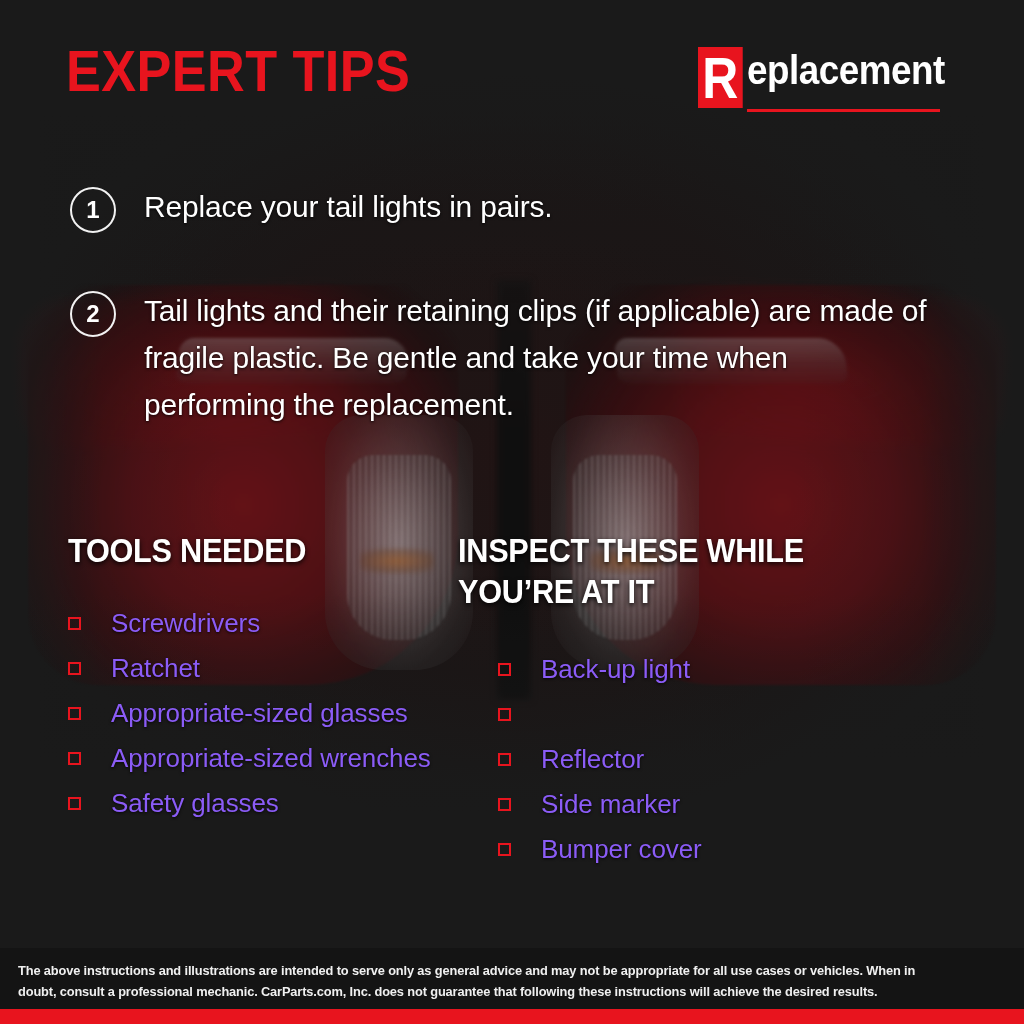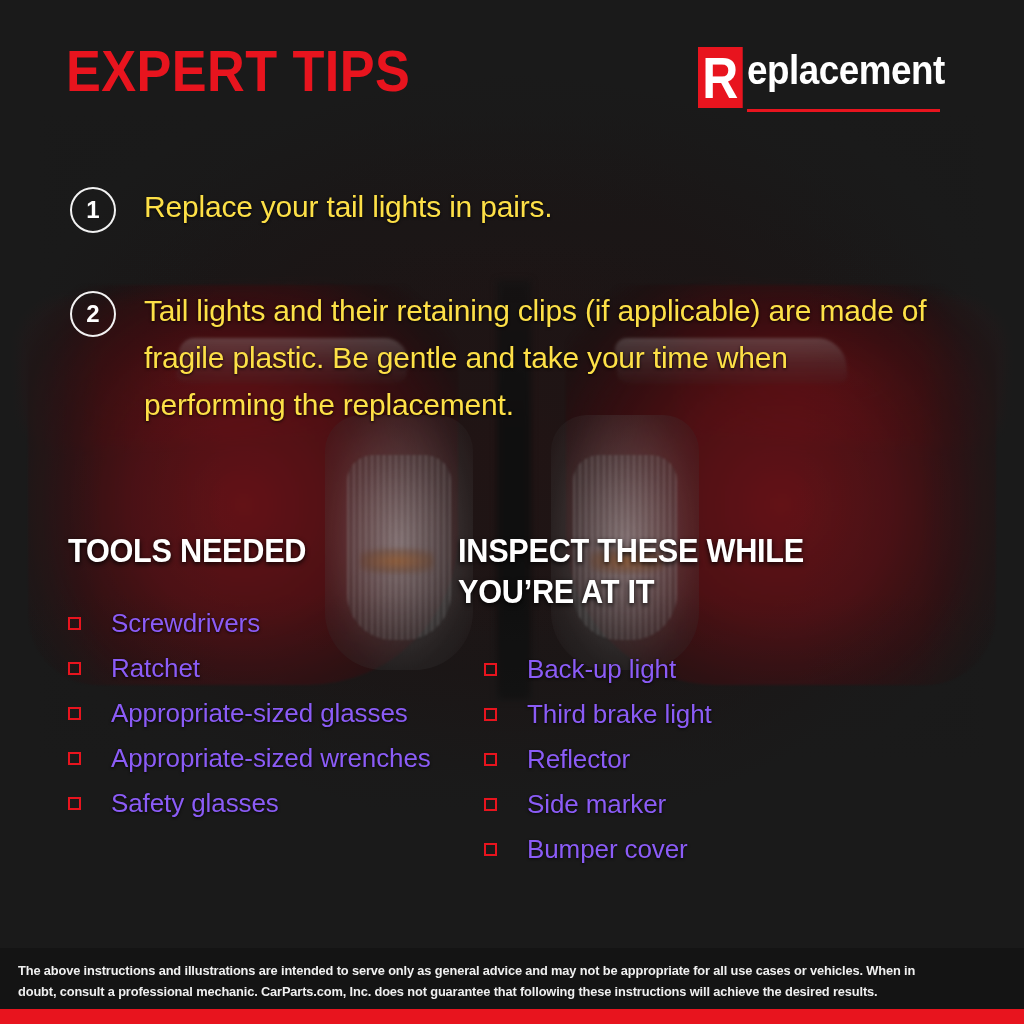--- a/index.html
+++ b/index.html
@@ -199,21 +199,21 @@
     border-radius: 50%;
     color: #ffffff;
     font-size: 24px;
     font-weight: 700;
     display: flex;
     align-items: center;
     justify-content: center;
     margin-top: 4px;
   }
   .tip-text {
-    color: #fde047;
+    color: #ffffff;
     font-size: 30px;
     line-height: 47px;
     font-weight: 400;
     margin-left: 28px;
     letter-spacing: -0.2px;
     text-shadow: 0 1px 3px rgba(0,0,0,0.85);
   }
   #tip-1 { left: 70px; top: 183px; }
   #tip-2 { left: 70px; top: 287px; }
 
@@ -226,21 +226,21 @@
     letter-spacing: -0.3px;
     transform: scaleX(0.93);
     transform-origin: left top;
     text-shadow: 0 2px 5px rgba(0,0,0,0.9);
   }
   #head-tools   { left: 68px;  top: 530px; }
   #head-inspect { left: 458px; top: 530px; width: 430px; }
 
   .checklist { position: absolute; }
   #list-tools   { left: 68px;  top: 600px; }
-  #list-inspect { left: 484px; top: 646px; }
+  #list-inspect { left: 498px; top: 646px; }
 
   .check-item {
     display: flex;
     align-items: center;
     height: 45px;
   }
   .check-box {
     flex: 0 0 auto;
     width: 9px;
     height: 9px;
@@ -360,21 +360,20 @@
       </div>
     </div>
 
     <div class="checklist" id="list-inspect">
       <div class="check-item">
         <span class="check-box"></span>
         <span class="check-label">Back-up light</span>
       </div>
       <div class="check-item">
         <span class="check-box"></span>
-        <span class="check-label">Third brake light</span>
       </div>
       <div class="check-item">
         <span class="check-box"></span>
         <span class="check-label">Reflector</span>
       </div>
       <div class="check-item">
         <span class="check-box"></span>
         <span class="check-label">Side marker</span>
       </div>
       <div class="check-item">

